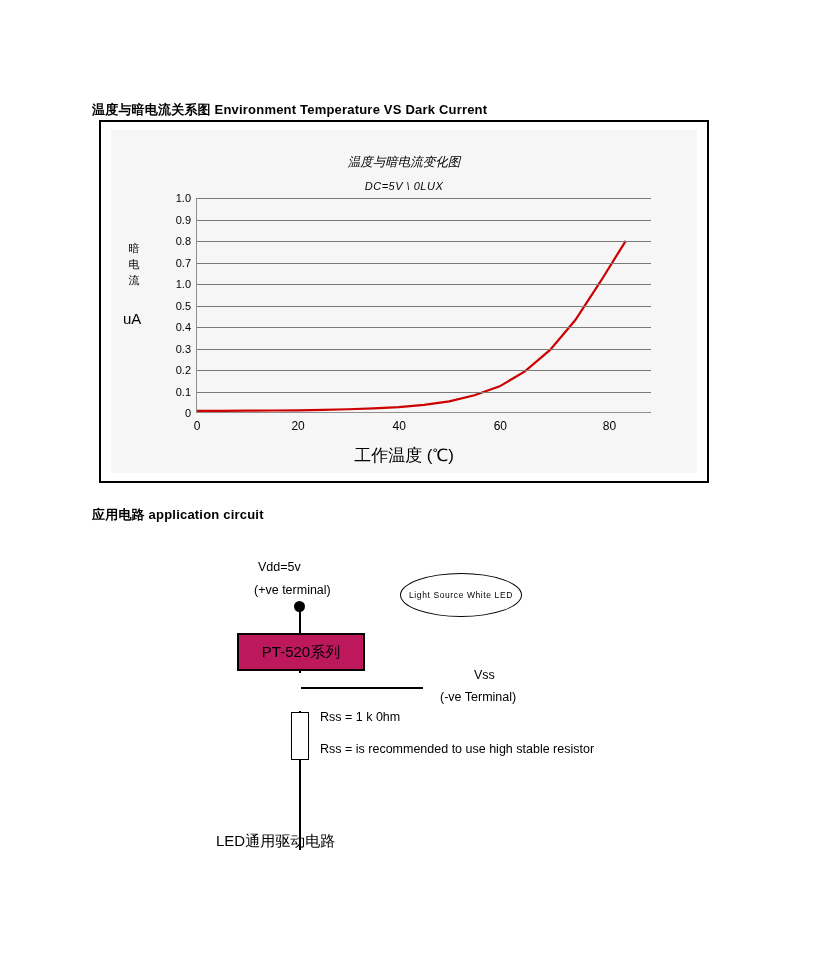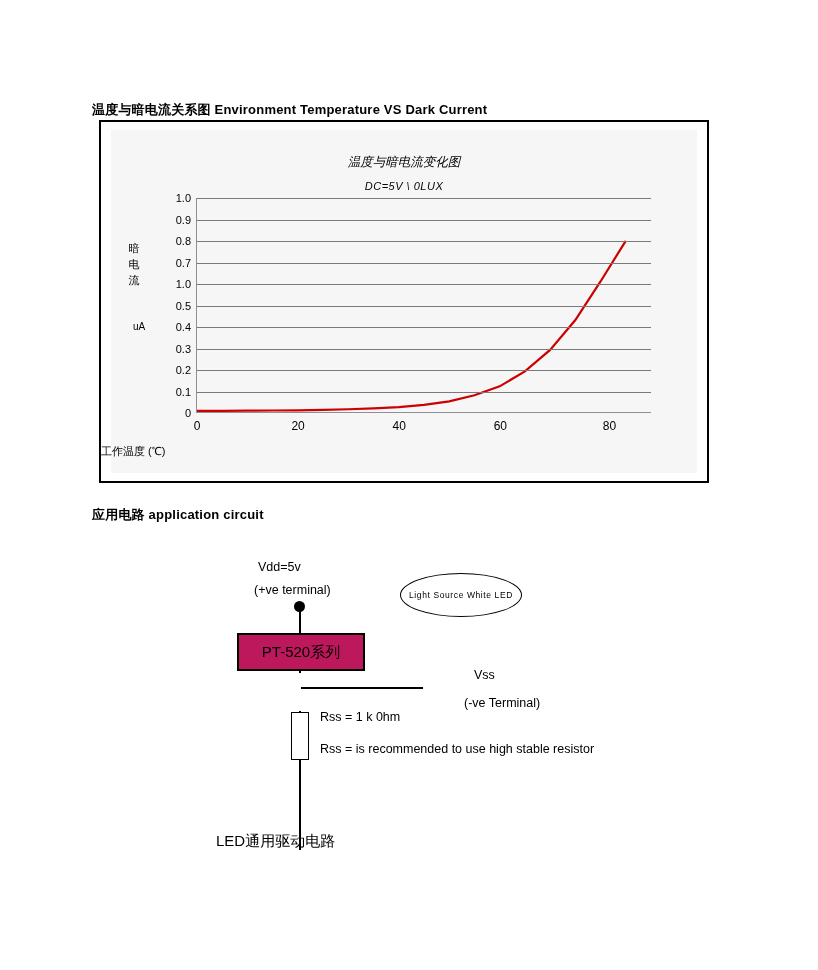--- a/index.html
+++ b/index.html
@@ -95,31 +95,31 @@
     left: 24px;
     top: 118px;
     width: 18px;
     text-align: center;
     font-size: 11px;
     line-height: 16px;
     word-break: break-all;
   }
   #y-axis-unit {
     position: absolute;
-    left: 32px;
+    left: 22px;
     top: 188px;
-    font-size: 10px;
-    margin-top: 11px;
+    font-size: 15px;
   }
   #x-axis-title {
     position: absolute;
     left: 0;
     width: 100%;
     top: 322px;
-    font-size: 11px;
+    text-align: center;
+    font-size: 17px;
   }
   #curve-svg {
     position: absolute;
     left: 0; top: 0;
     width: 100%; height: 100%;
     overflow: visible;
   }
 
   
   #circuit {
@@ -156,21 +156,21 @@
     background: #be185d;
     box-sizing: border-box;
     display: flex;
     align-items: center;
     justify-content: center;
     font-size: 15px;
   }
   #wire-out { left: 299px; top: 171px; width: 2px; height: 139px; }
   #wire-vss { left: 301px; top: 147px; width: 122px; height: 2px; }
   #vss-label    { left: 474px; top: 128px; }
-  #vss-sub      { left: 440px; top: 156px; margin-left: 24px; }
+  #vss-sub      { left: 440px; top: 150px; }
 
   #resistor-box {
     position: absolute;
     left: 291px; top: 712px;
     width: 18px; height: 48px;
     border: 1.5px solid #000;
     background: #fff;
     box-sizing: border-box;
   }
   #rss-line1 { left: 320px; top: 170px; }

